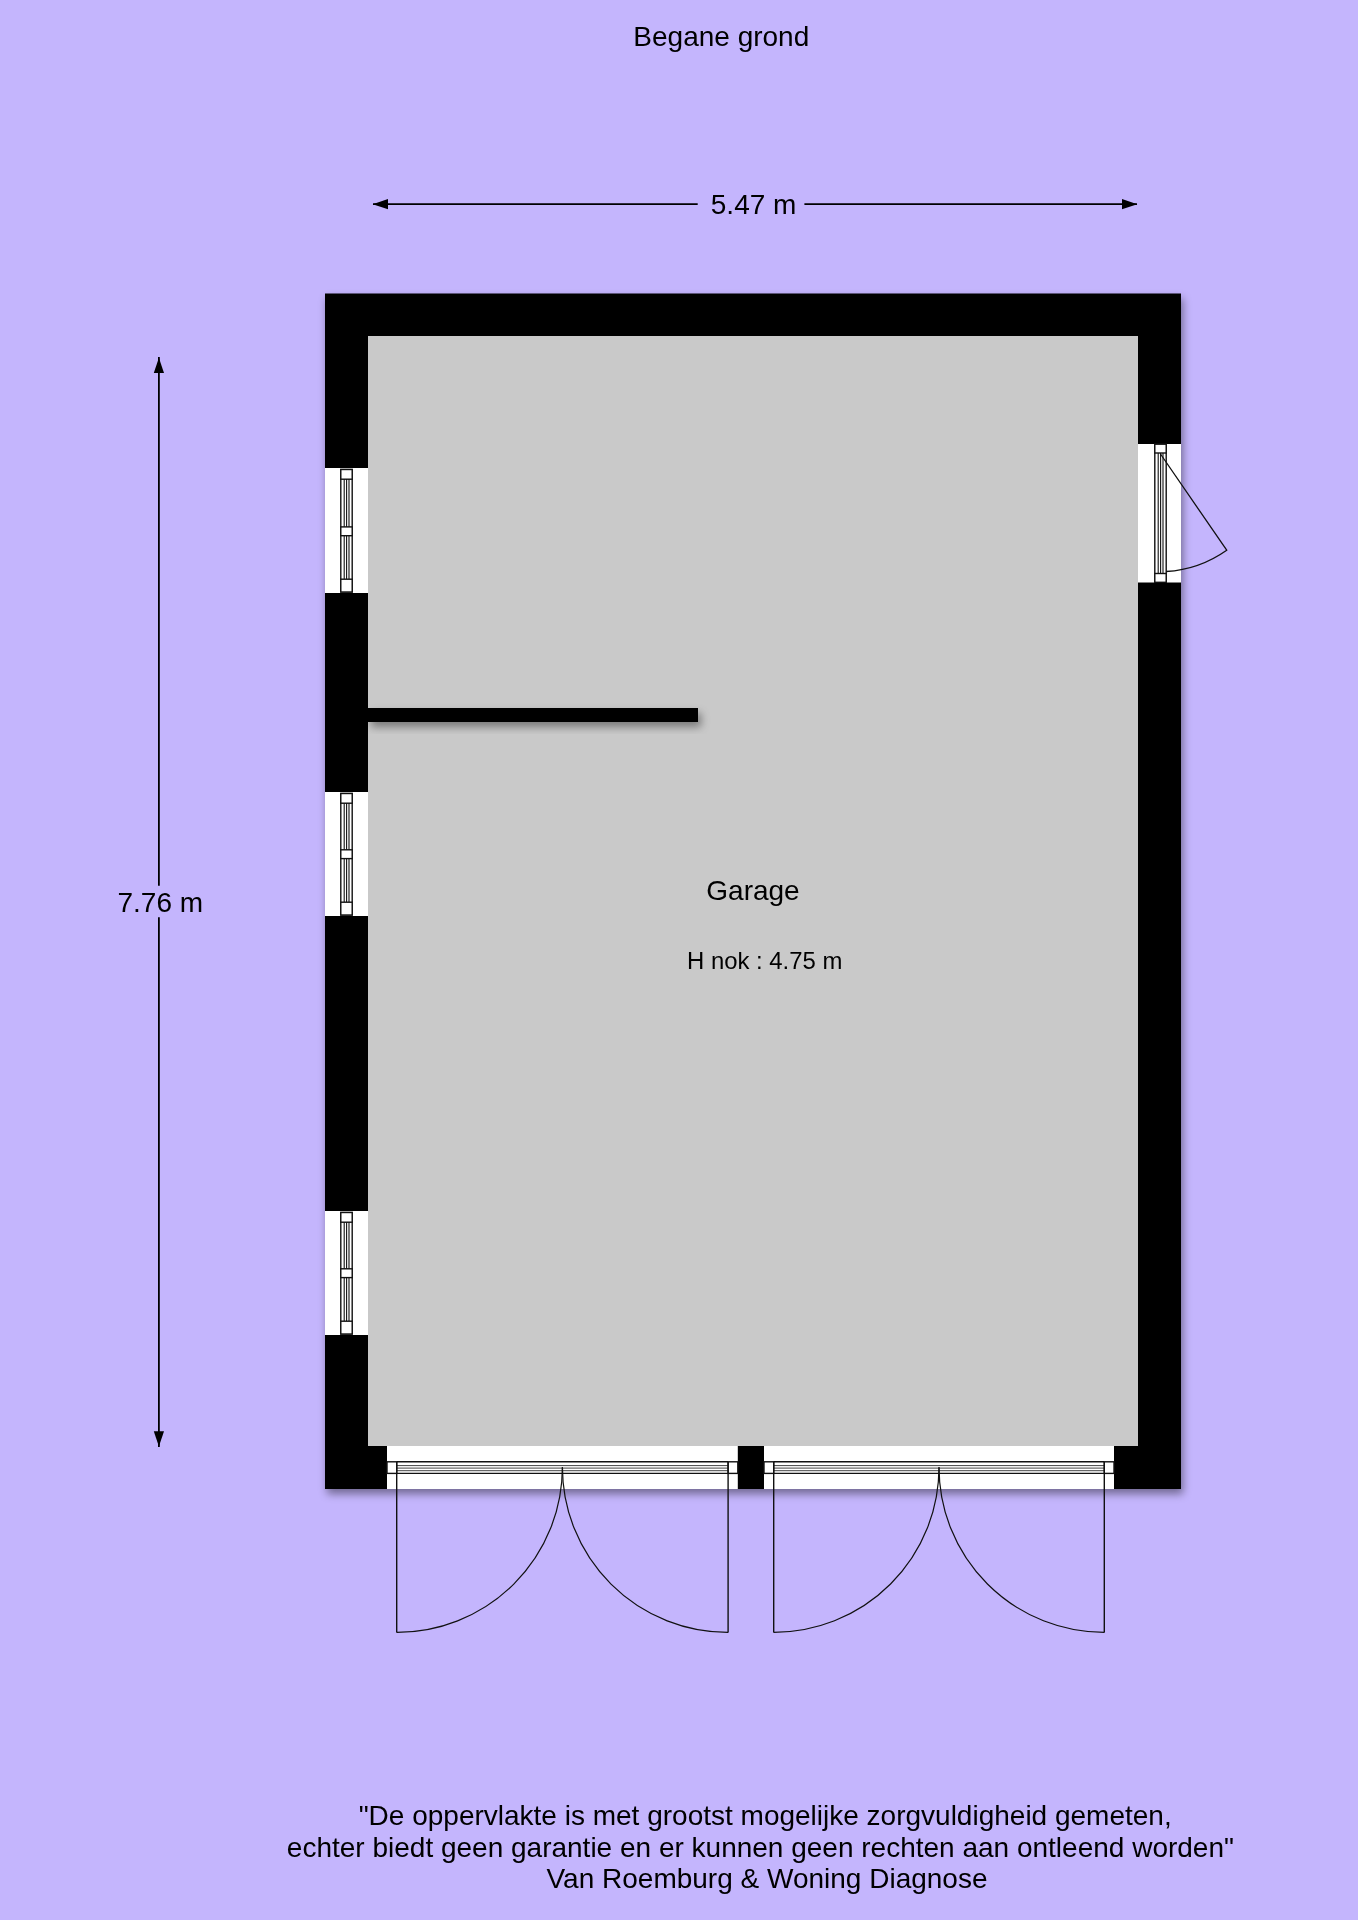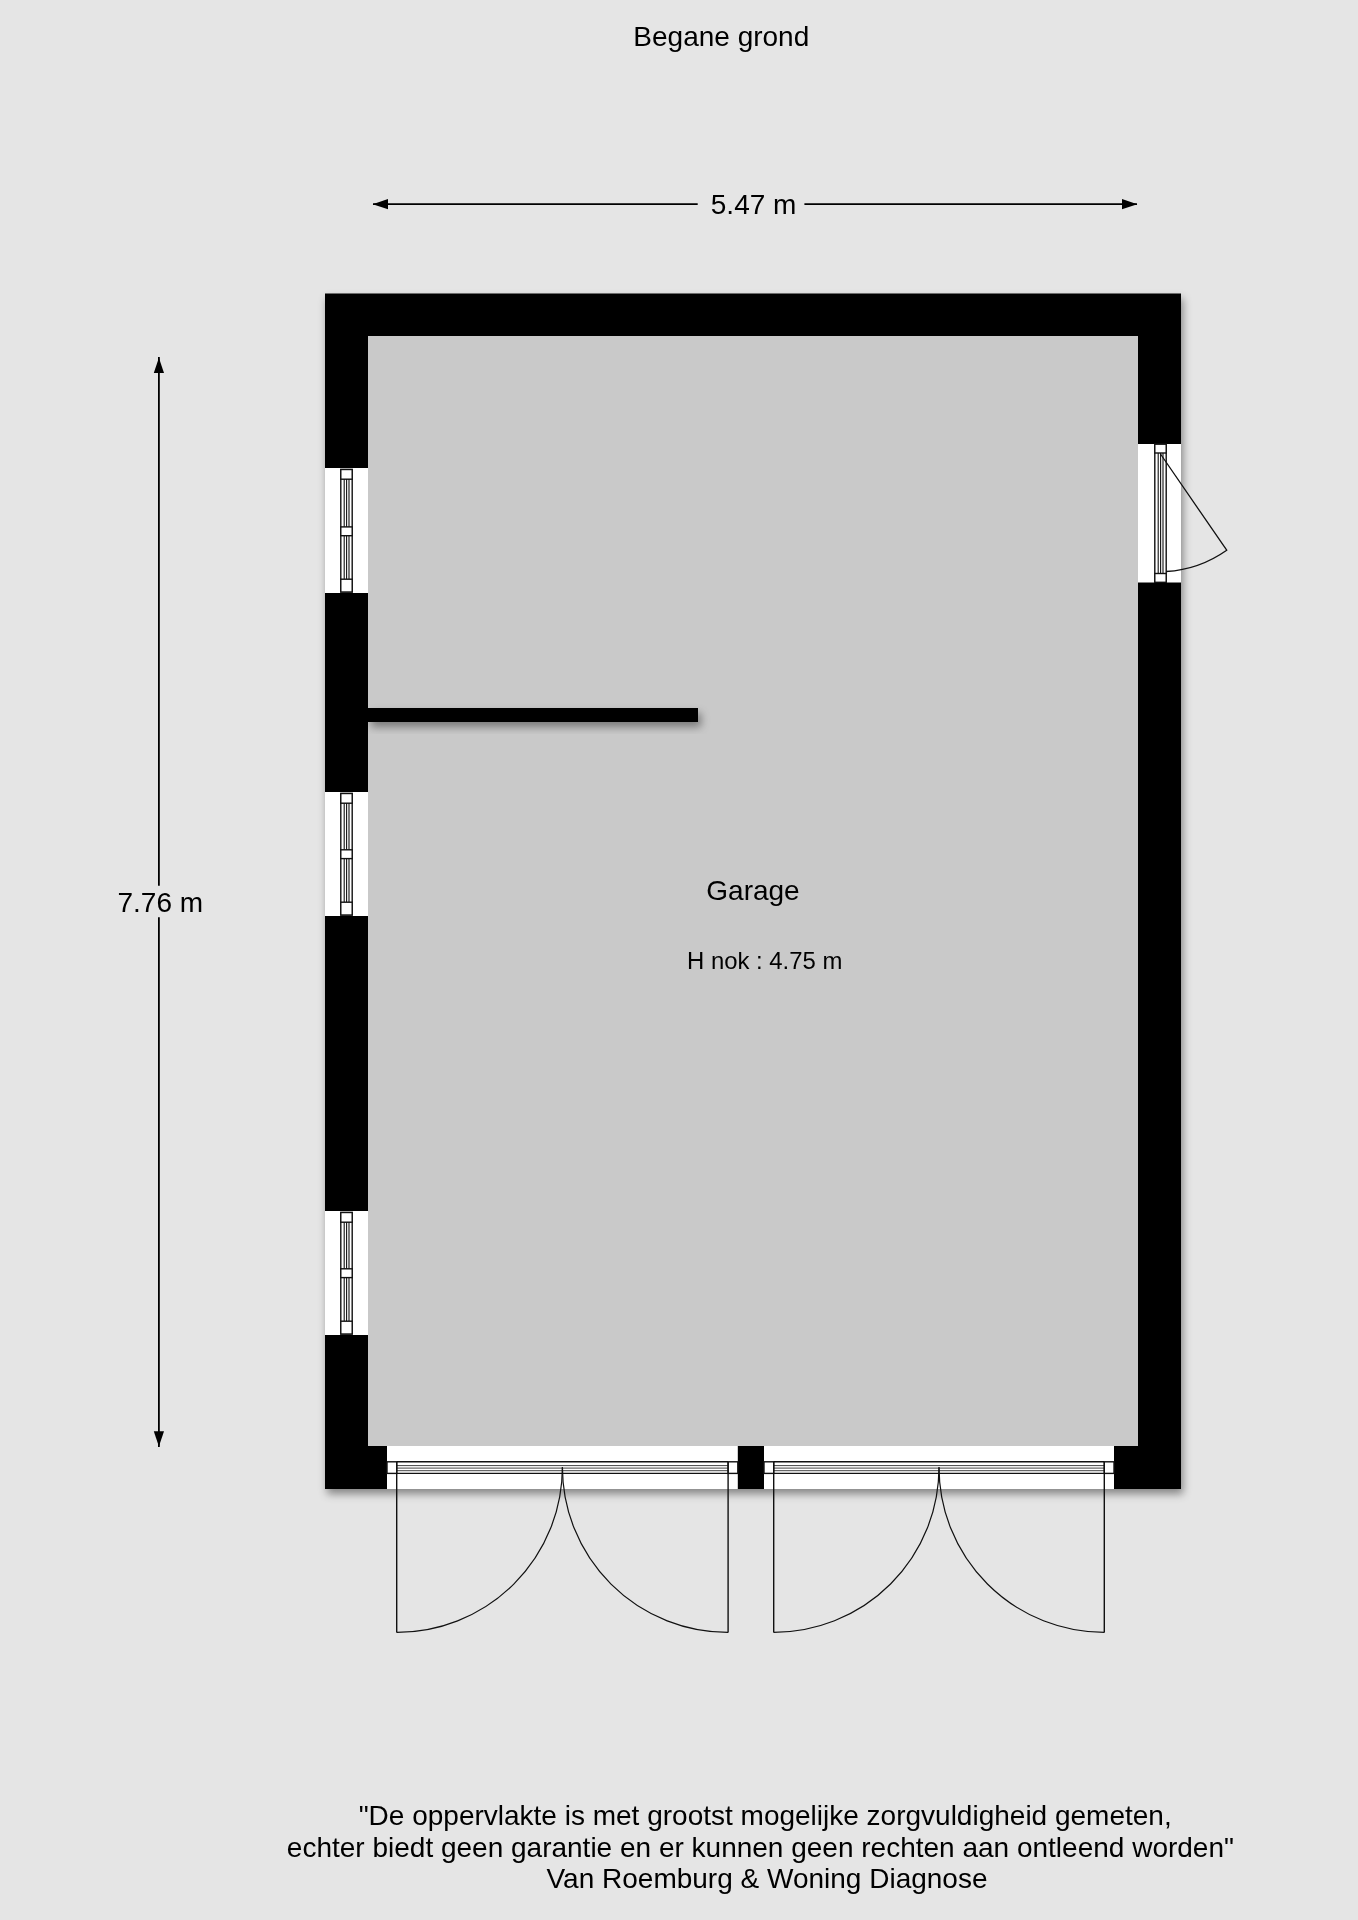--- a/index.html
+++ b/index.html
@@ -1,16 +1,16 @@
 <!DOCTYPE html>
 <html><head>
 <meta charset="utf-8">
 <style>
   html,body{margin:0;padding:0;background:#fff;}
-  .page{position:relative;width:1358px;height:1920px;background:#e5e5e5;overflow:hidden;
+  .page{position:relative;width:1358px;height:1920px;background:#c4b5fd;overflow:hidden;
         font-family:"Liberation Sans", sans-serif;}
   svg{position:absolute;left:0;top:0;}
 </style>
 </head>
 <body>
 <div class="page">
 <svg width="1358" height="1920" viewBox="0 0 1358 1920">
   <defs>
     <filter id="ds" x="-5%" y="-5%" width="112%" height="112%">
       <feDropShadow dx="2" dy="5" stdDeviation="4" flood-color="#000000" flood-opacity="0.42"></feDropShadow>

